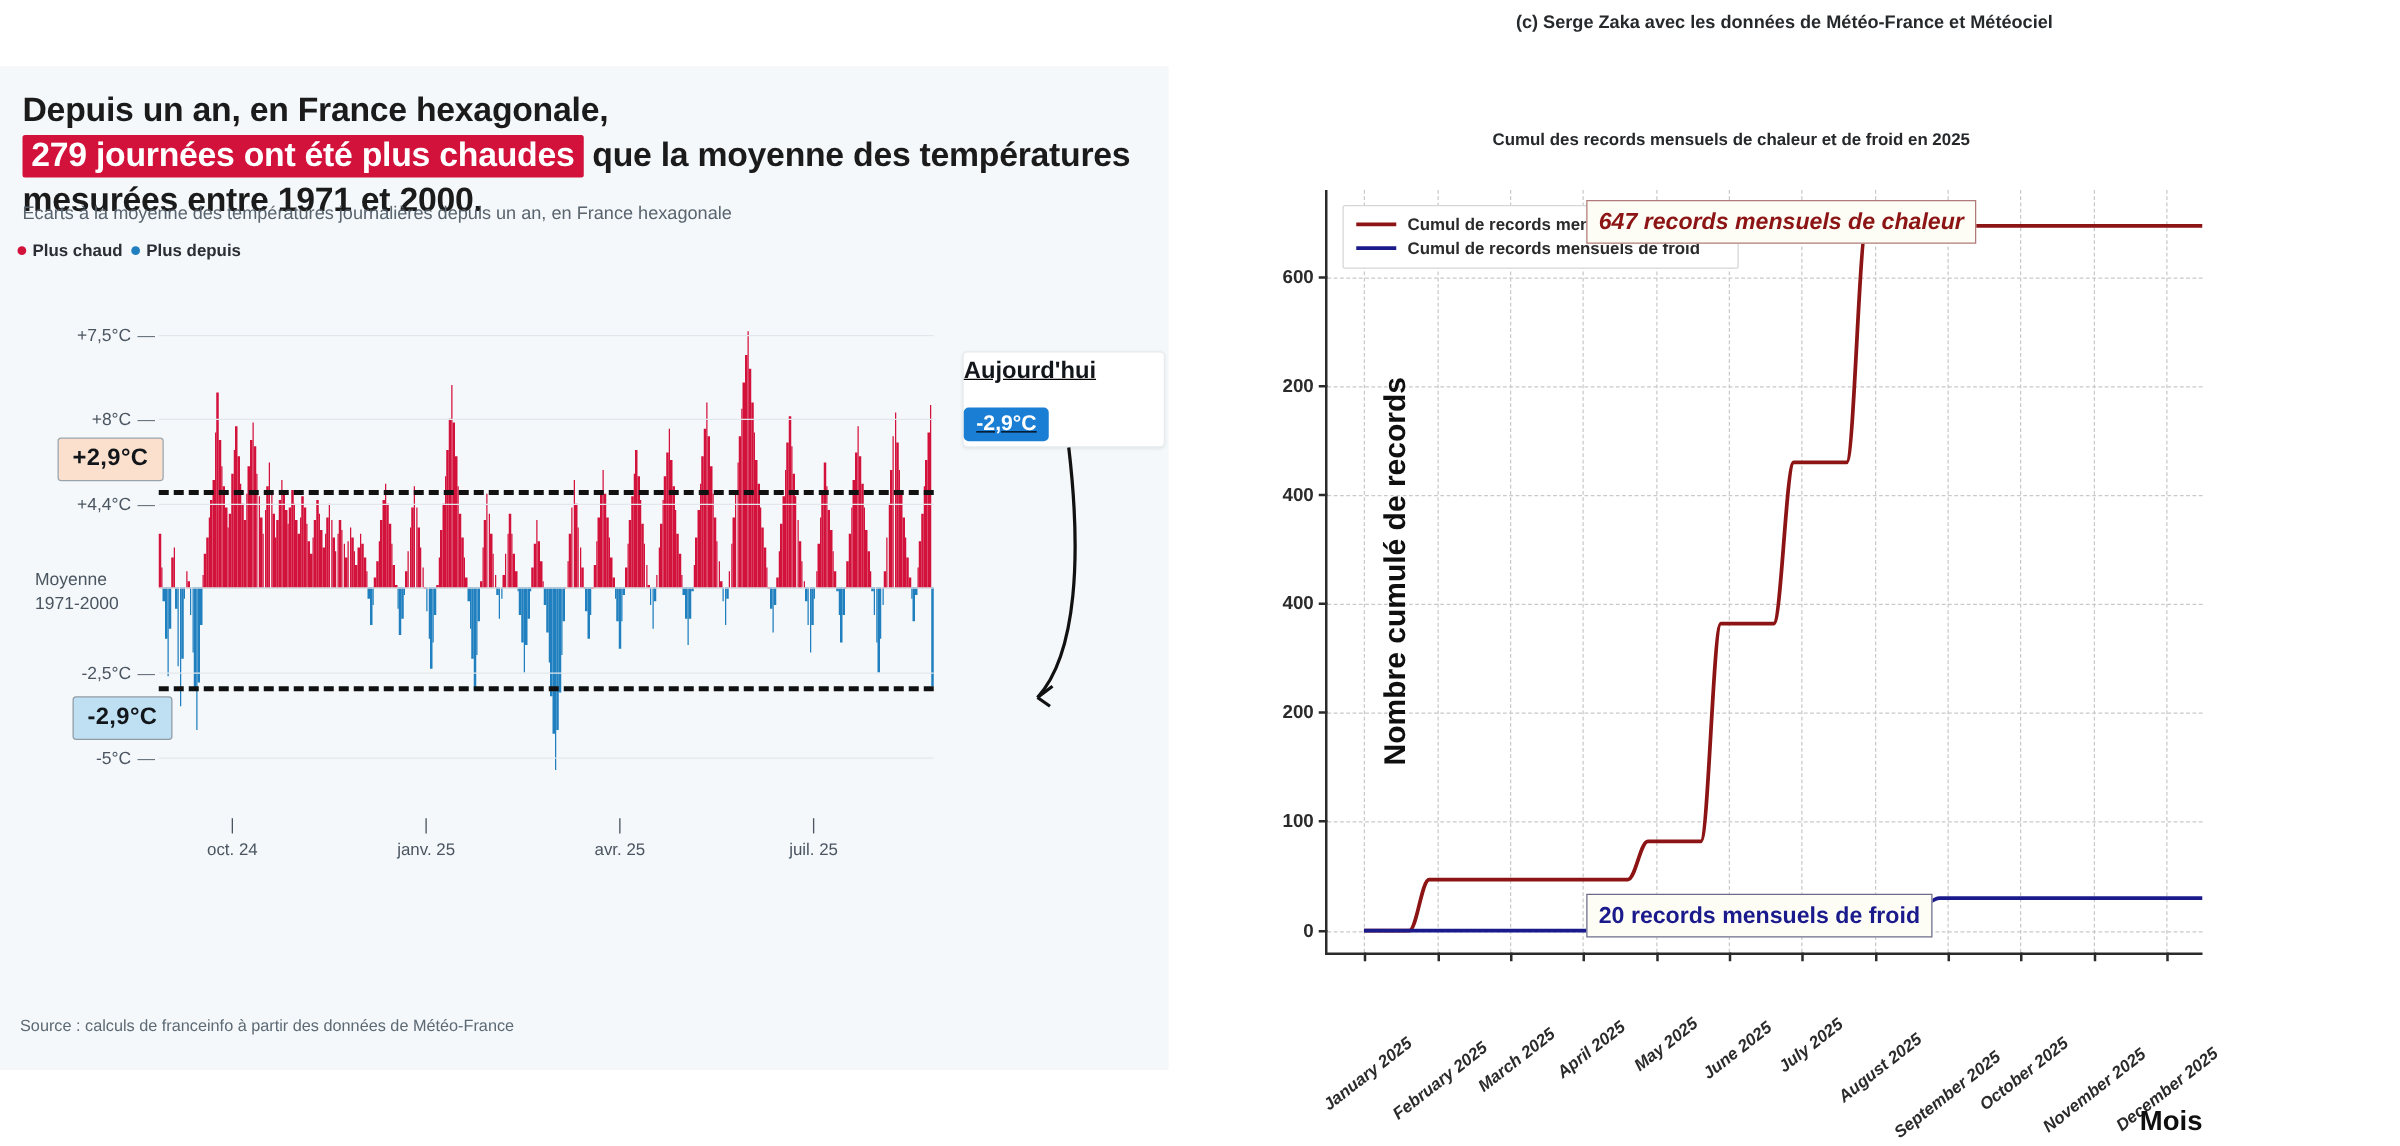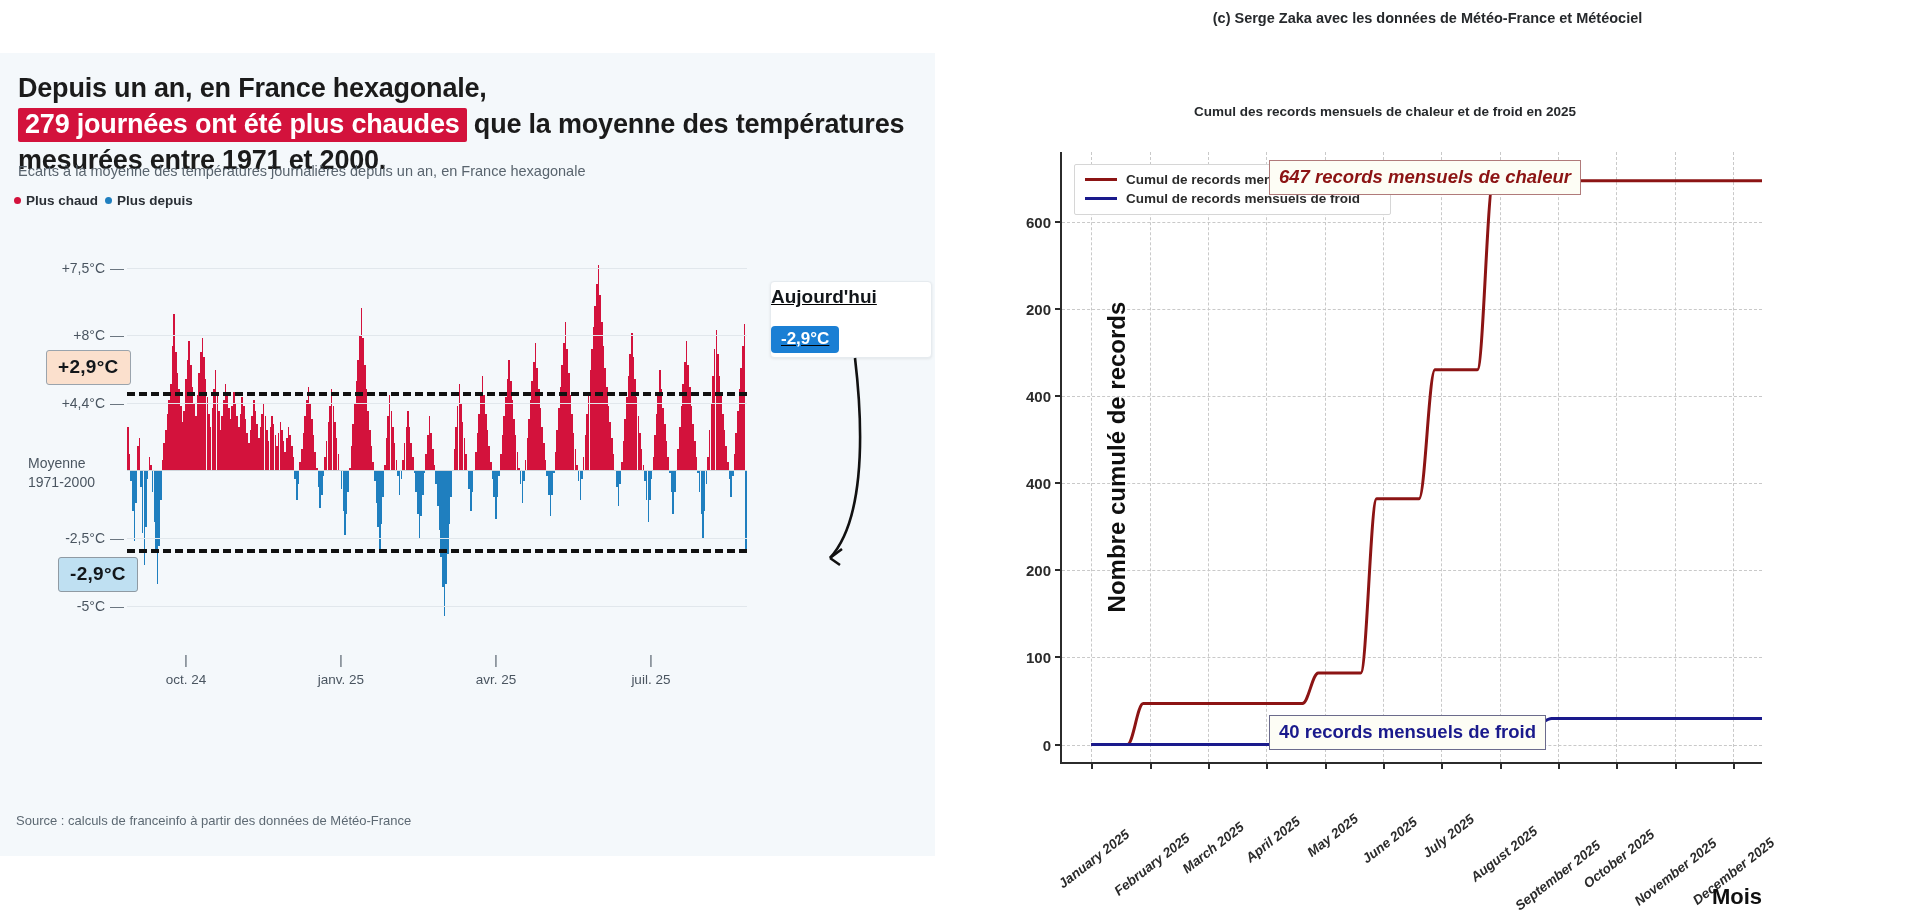--- a/index.html
+++ b/index.html
@@ -685,14 +685,14 @@
         <span class="swatch" style="background: rgb(26, 26, 140);"></span>
         <span>Cumul de records mensuels de froid</span>
       </div>
     </div>
 
     <div id="rylabel">Nombre cumulé de records</div>
     <div id="rxlabel">Mois</div>
   </div>
 
   <div class="ann" id="ann-heat" style="left:334px;top:160px;font-style:italic;">647 records mensuels de chaleur</div>
-  <div class="ann" id="ann-cold" style="left:334px;top:715px;">40 records mensuels de froid</div>
+  <div class="ann" id="ann-cold" style="left:334px;top:715px;">20 records mensuels de froid</div>
 </div>
 
 </body></html>

